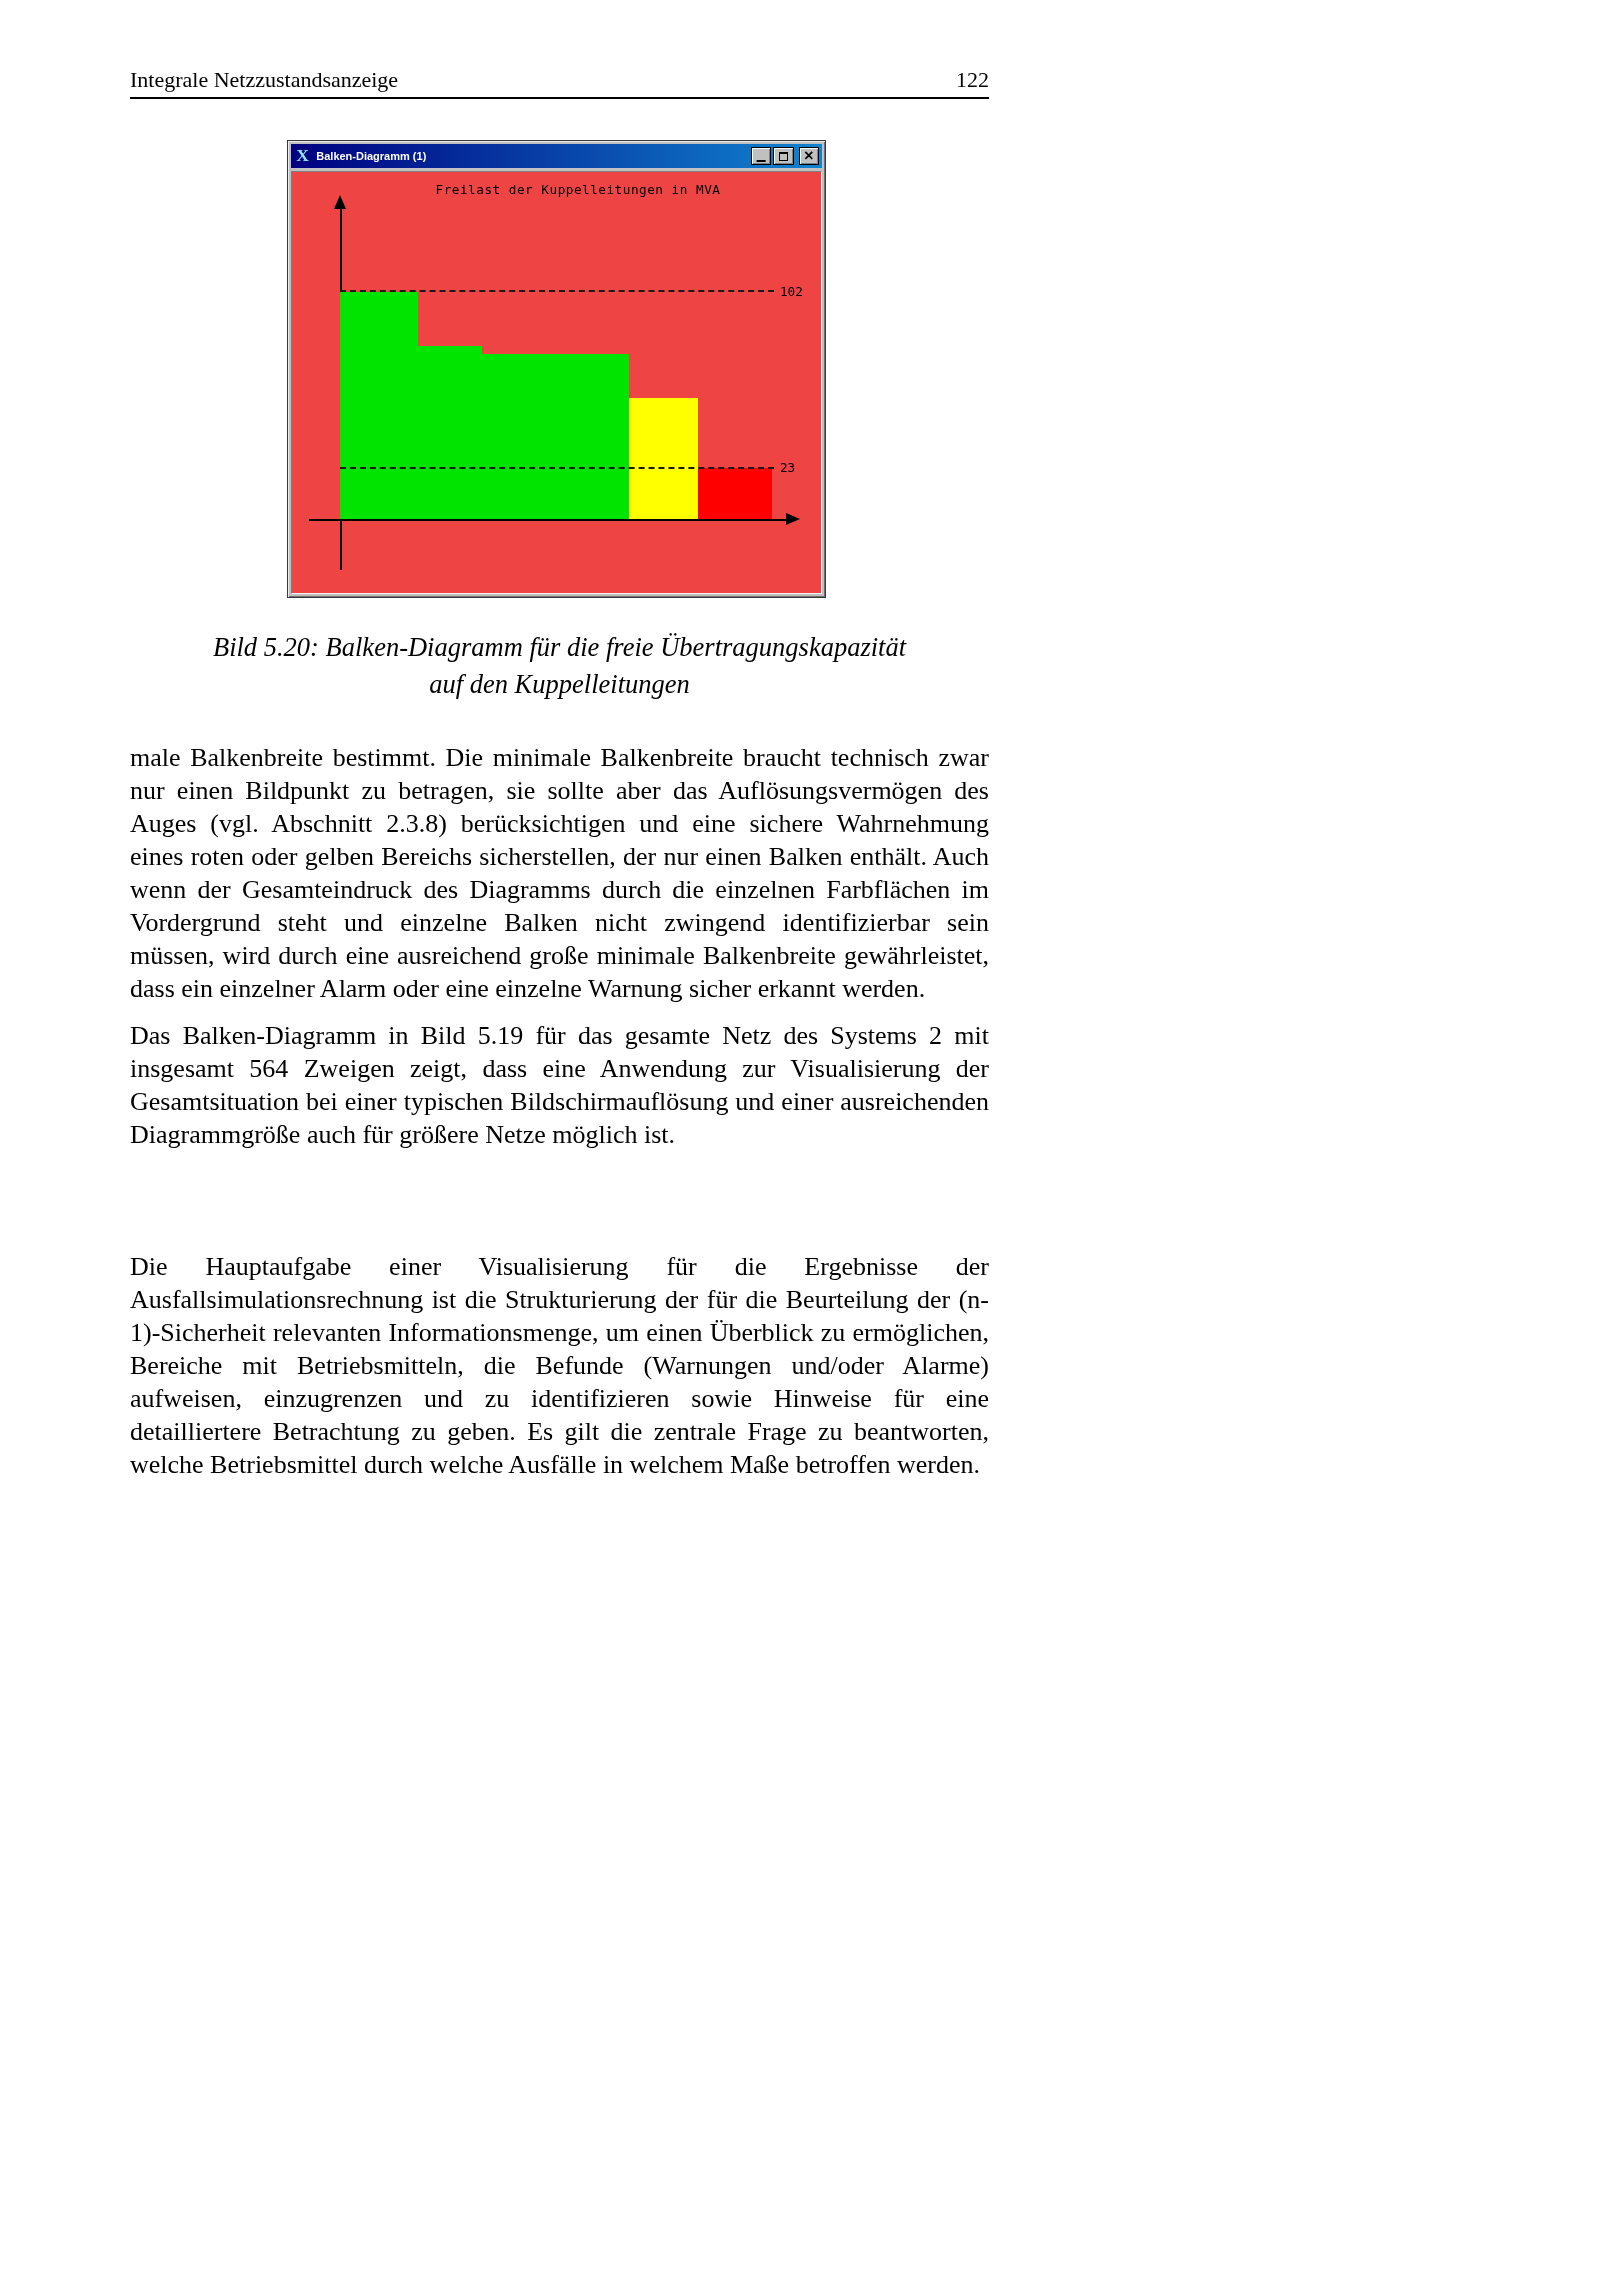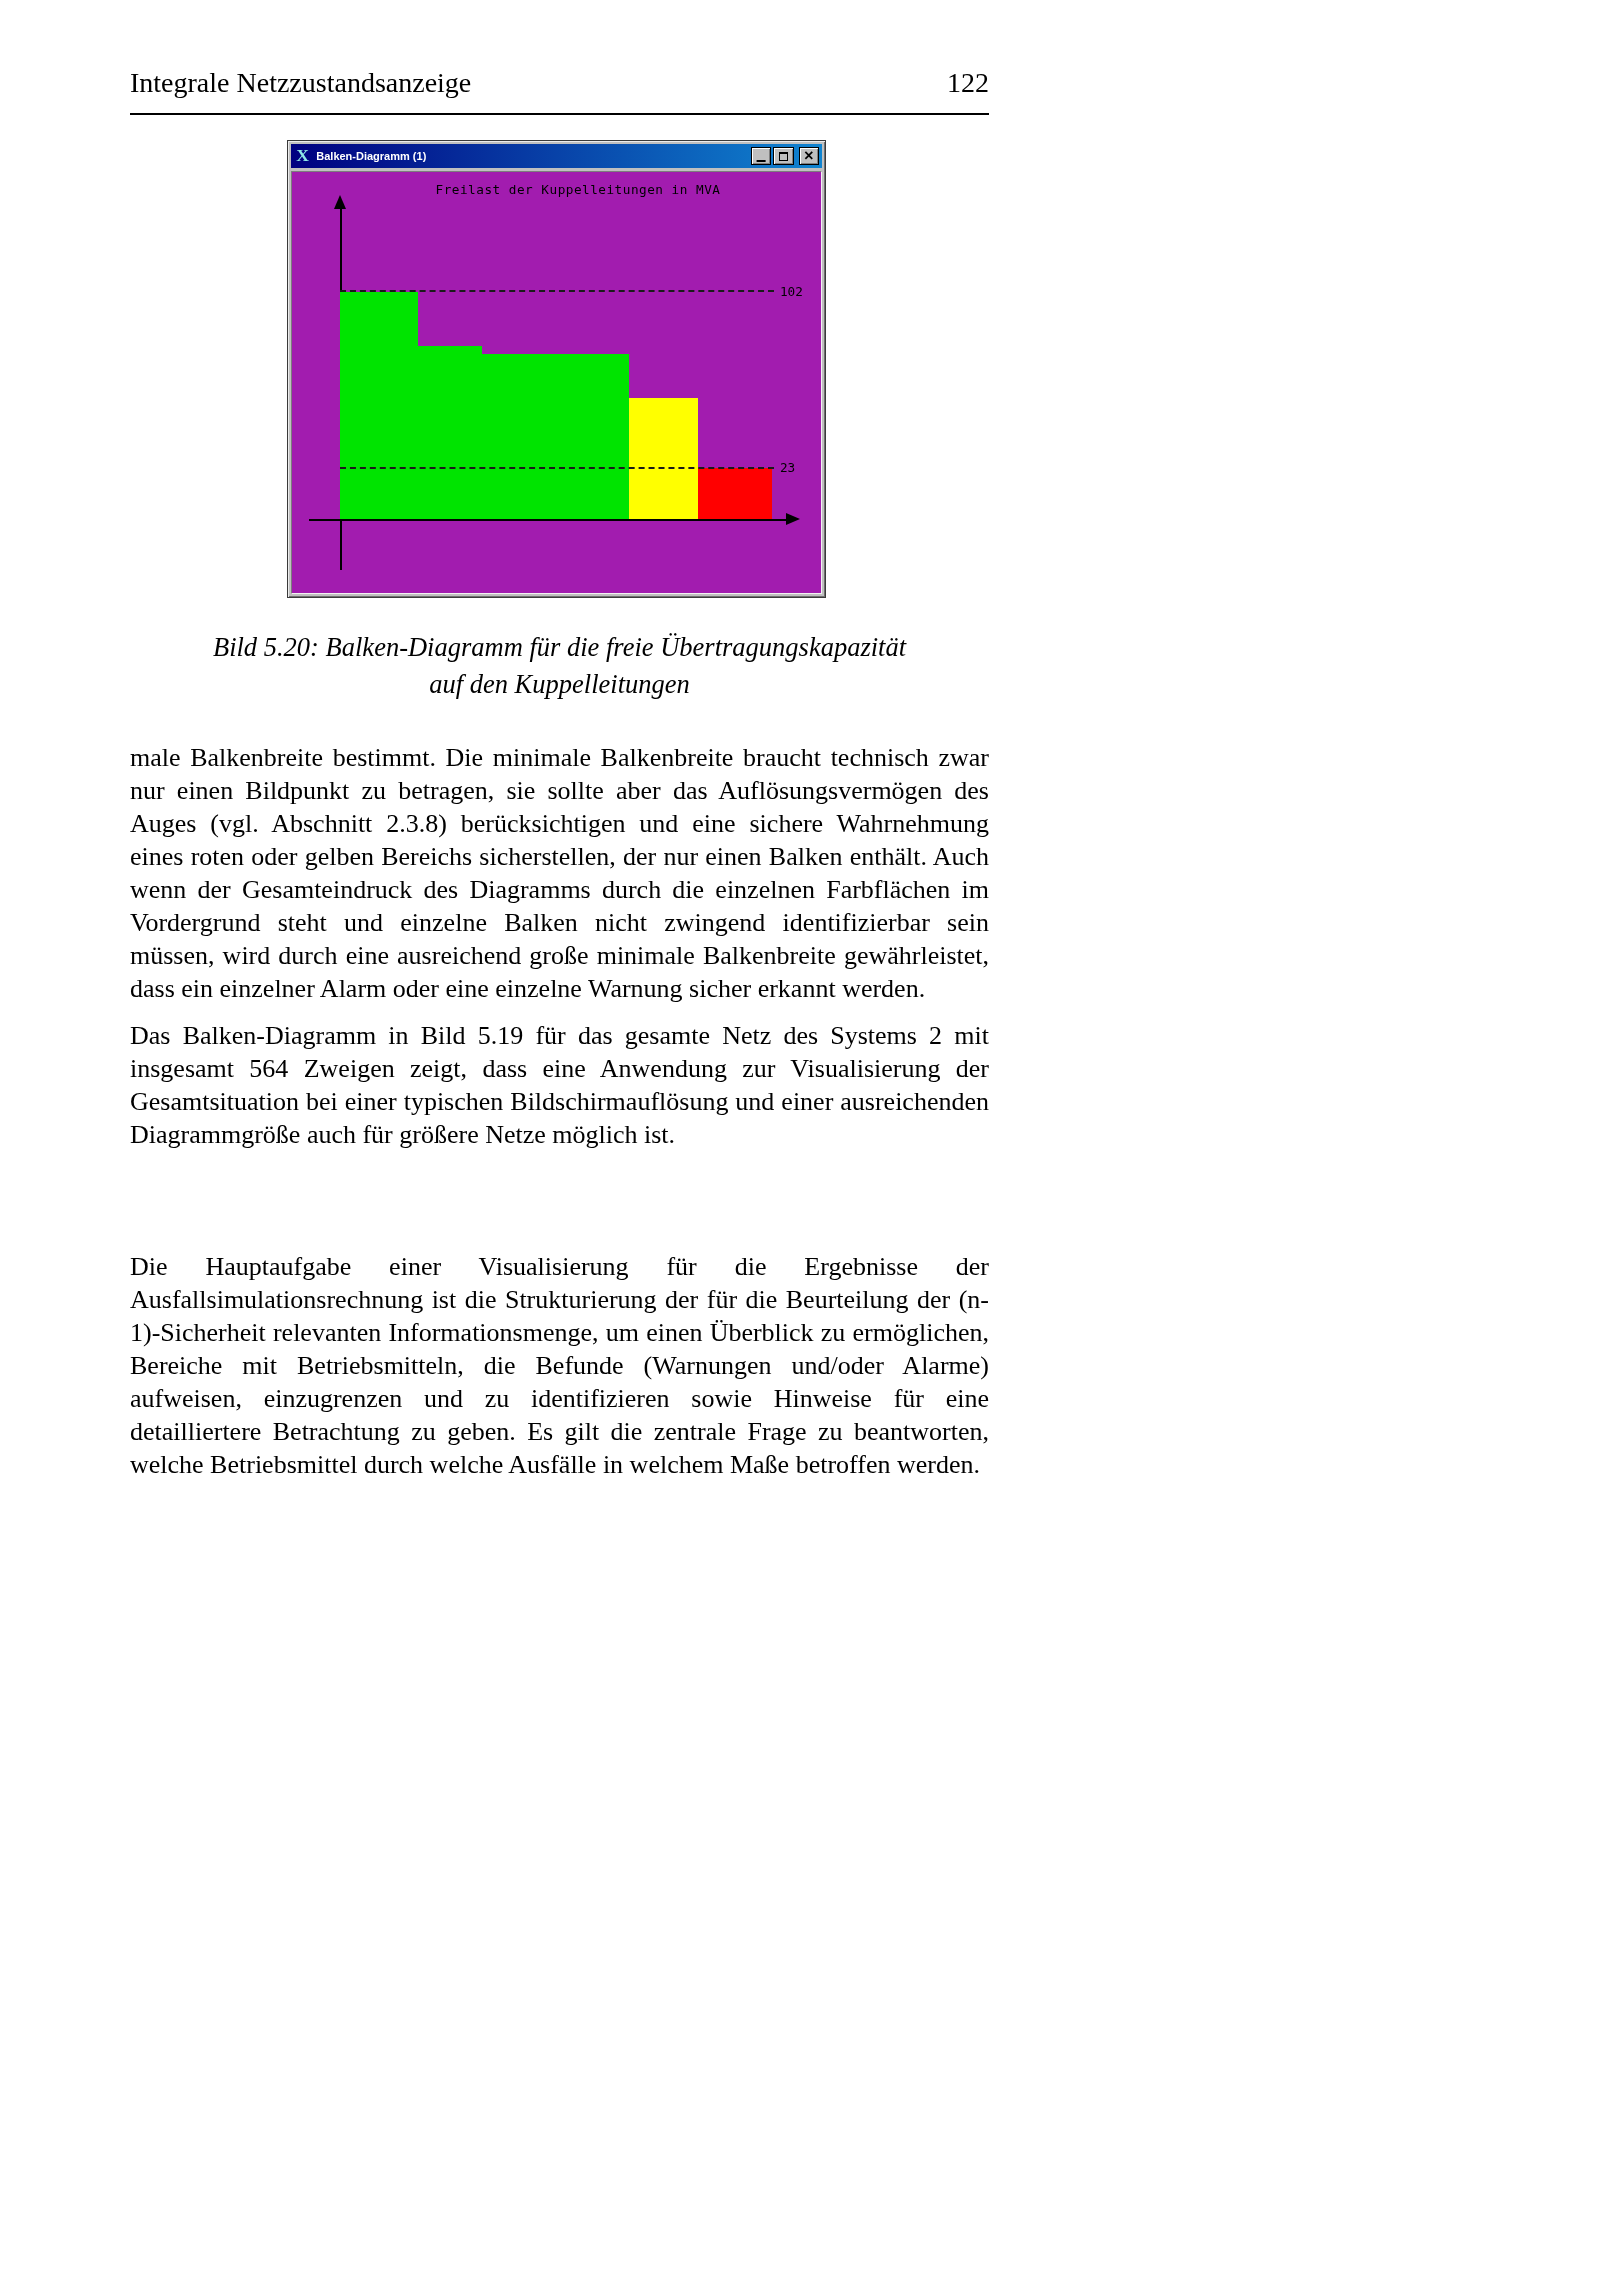--- a/index.html
+++ b/index.html
@@ -16,23 +16,23 @@
 
   
   .running-head {
     position: absolute;
     left: 130px;
     width: 859px;
     top: 67px;
     display: flex;
     justify-content: space-between;
     align-items: baseline;
-    font-size: 28px;
+    font-size: 22px;
     border-bottom: 2px solid #000;
-    padding-bottom: 14px;
+    padding-bottom: 4px;
   }
 
   
   .xwindow {
     position: absolute;
     left: 287px;
     top: 140px;
     width: 539px;
     background: #c0c0c0;
     border: 1px solid #3a3a3a;
@@ -78,21 +78,21 @@
     box-sizing: border-box;
   }
   .winbtn.close { margin-left: 2.9px; }
   .glyph-min { position: absolute; bottom: 2.9px; left: 50%; transform: translateX(-50%); width: 8.8px; height: 2px; background: #000; }
   .glyph-max { width: 9.8px; height: 8.8px; border: 1px solid #000; border-top-width: 2px; box-sizing: border-box; }
   .glyph-close { font-family: "Liberation Sans", sans-serif; font-weight: bold; font-size: 12.7px; line-height: 12.7px; color: #000; }
 
   .client {
     margin-top: 2.9px;
     height: 421px;
-    background: #a21caf;
+    background: #ef4444;
     border: 1px solid;
     border-color: #7d7d7d #f2f2f2 #f2f2f2 #7d7d7d;
     position: relative;
     overflow: hidden;
   }
   .chart-title {
     position: absolute;
     top: 9.8px;
     left: 0; right: 0;
     text-align: center;

